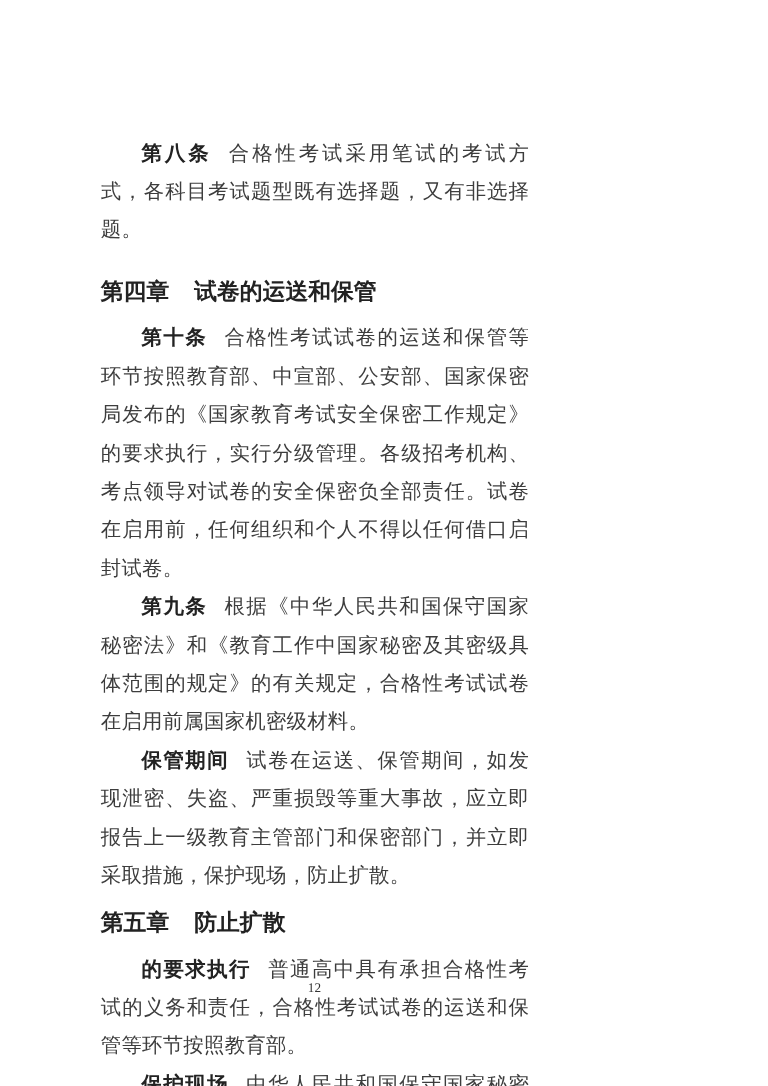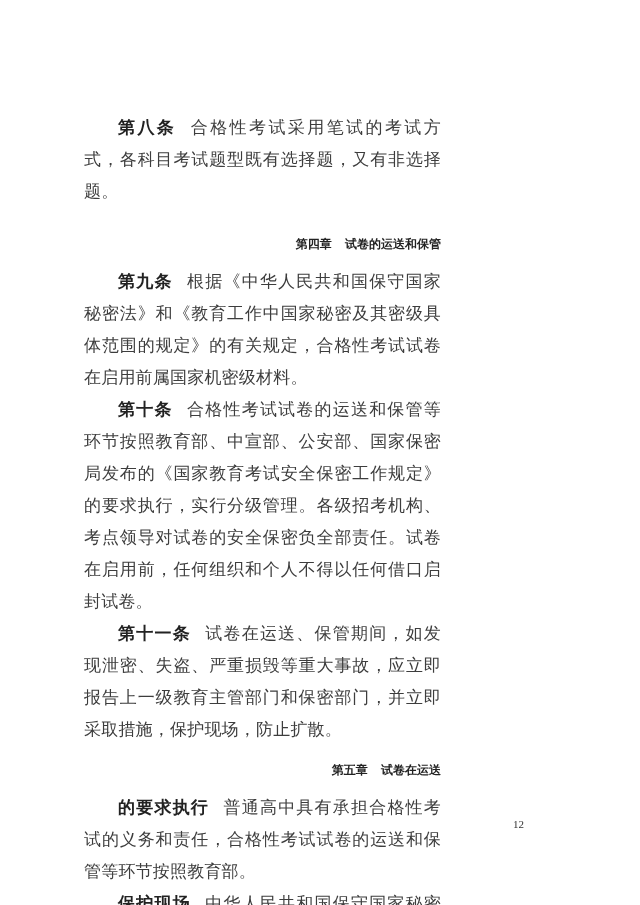--- a/index.html
+++ b/index.html
@@ -31,61 +31,61 @@
     margin: 0;
     letter-spacing: 0.2px;
   }
   .article-lead {
     font-weight: 700;
     color: #222222;
     font-family: "Liberation Sans", "DejaVu Sans", sans-serif;
     margin-right: 0.85em;
   }
   .chapter-heading {
-    font-size: 12px;
+    font-size: 19px;
     line-height: 32px;
-    text-align: right;
+    text-align: left;
     font-weight: 700;
     color: #222222;
     font-family: "Liberation Sans", "DejaVu Sans", sans-serif;
     margin: 20px 0 6px 0;
   }
   .chapter-heading.second {
     margin-top: 8px;
   }
   .chapter-label {
     margin-right: 1.1em;
   }
   .page-number {
     position: absolute;
     left: 0;
     right: 0;
     top: 818px;
-    text-align: right;
+    text-align: center;
     font-size: 11px;
     color: #333333;
     font-family: "Liberation Serif", "DejaVu Serif", serif;
   }
 </style>
 </head>
 <body>
 
 <div class="page">
 
   <p class="article"><span class="article-lead">第八条</span><span>合格性考试采用笔试的考试方式，各科目考试题型既有选择题，又有非选择题。</span></p>
 
   <div class="chapter-heading"><span class="chapter-label">第四章</span><span>试卷的运送和保管</span></div>
 
+  <p class="article"><span class="article-lead">第十条</span><span>合格性考试试卷的运送和保管等环节按照教育部、中宣部、公安部、国家保密局发布的《国家教育考试安全保密工作规定》的要求执行，实行分级管理。各级招考机构、考点领导对试卷的安全保密负全部责任。试卷在启用前，任何组织和个人不得以任何借口启封试卷。</span></p>
+
   <p class="article"><span class="article-lead">第九条</span><span>根据《中华人民共和国保守国家秘密法》和《教育工作中国家秘密及其密级具体范围的规定》的有关规定，合格性考试试卷在启用前属国家机密级材料。</span></p>
 
-  <p class="article"><span class="article-lead">第十条</span><span>合格性考试试卷的运送和保管等环节按照教育部、中宣部、公安部、国家保密局发布的《国家教育考试安全保密工作规定》的要求执行，实行分级管理。各级招考机构、考点领导对试卷的安全保密负全部责任。试卷在启用前，任何组织和个人不得以任何借口启封试卷。</span></p>
+  <p class="article"><span class="article-lead">保管期间</span><span>试卷在运送、保管期间，如发现泄密、失盗、严重损毁等重大事故，应立即报告上一级教育主管部门和保密部门，并立即采取措施，保护现场，防止扩散。</span></p>
 
-  <p class="article"><span class="article-lead">第十一条</span><span>试卷在运送、保管期间，如发现泄密、失盗、严重损毁等重大事故，应立即报告上一级教育主管部门和保密部门，并立即采取措施，保护现场，防止扩散。</span></p>
-
-  <div class="chapter-heading second"><span class="chapter-label">第五章</span><span>试卷在运送</span></div>
+  <div class="chapter-heading second"><span class="chapter-label">第五章</span><span>防止扩散</span></div>
 
   <p class="article"><span class="article-lead">的要求执行</span><span>普通高中具有承担合格性考试的义务和责任，合格性考试试卷的运送和保管等环节按照教育部。</span></p>
 
   <p class="article"><span class="article-lead">保护现场</span><span>中华人民共和国保守国家秘密法、无线电作弊防控系统的广东省国家教育考试标准化考点进行，原有标准化考点不能满足本次合格性考试需要而须启用其他学校作为考点的，必须</span></p>
 
   <div class="page-number">12</div>
 
 </div>
 
 </body></html>

